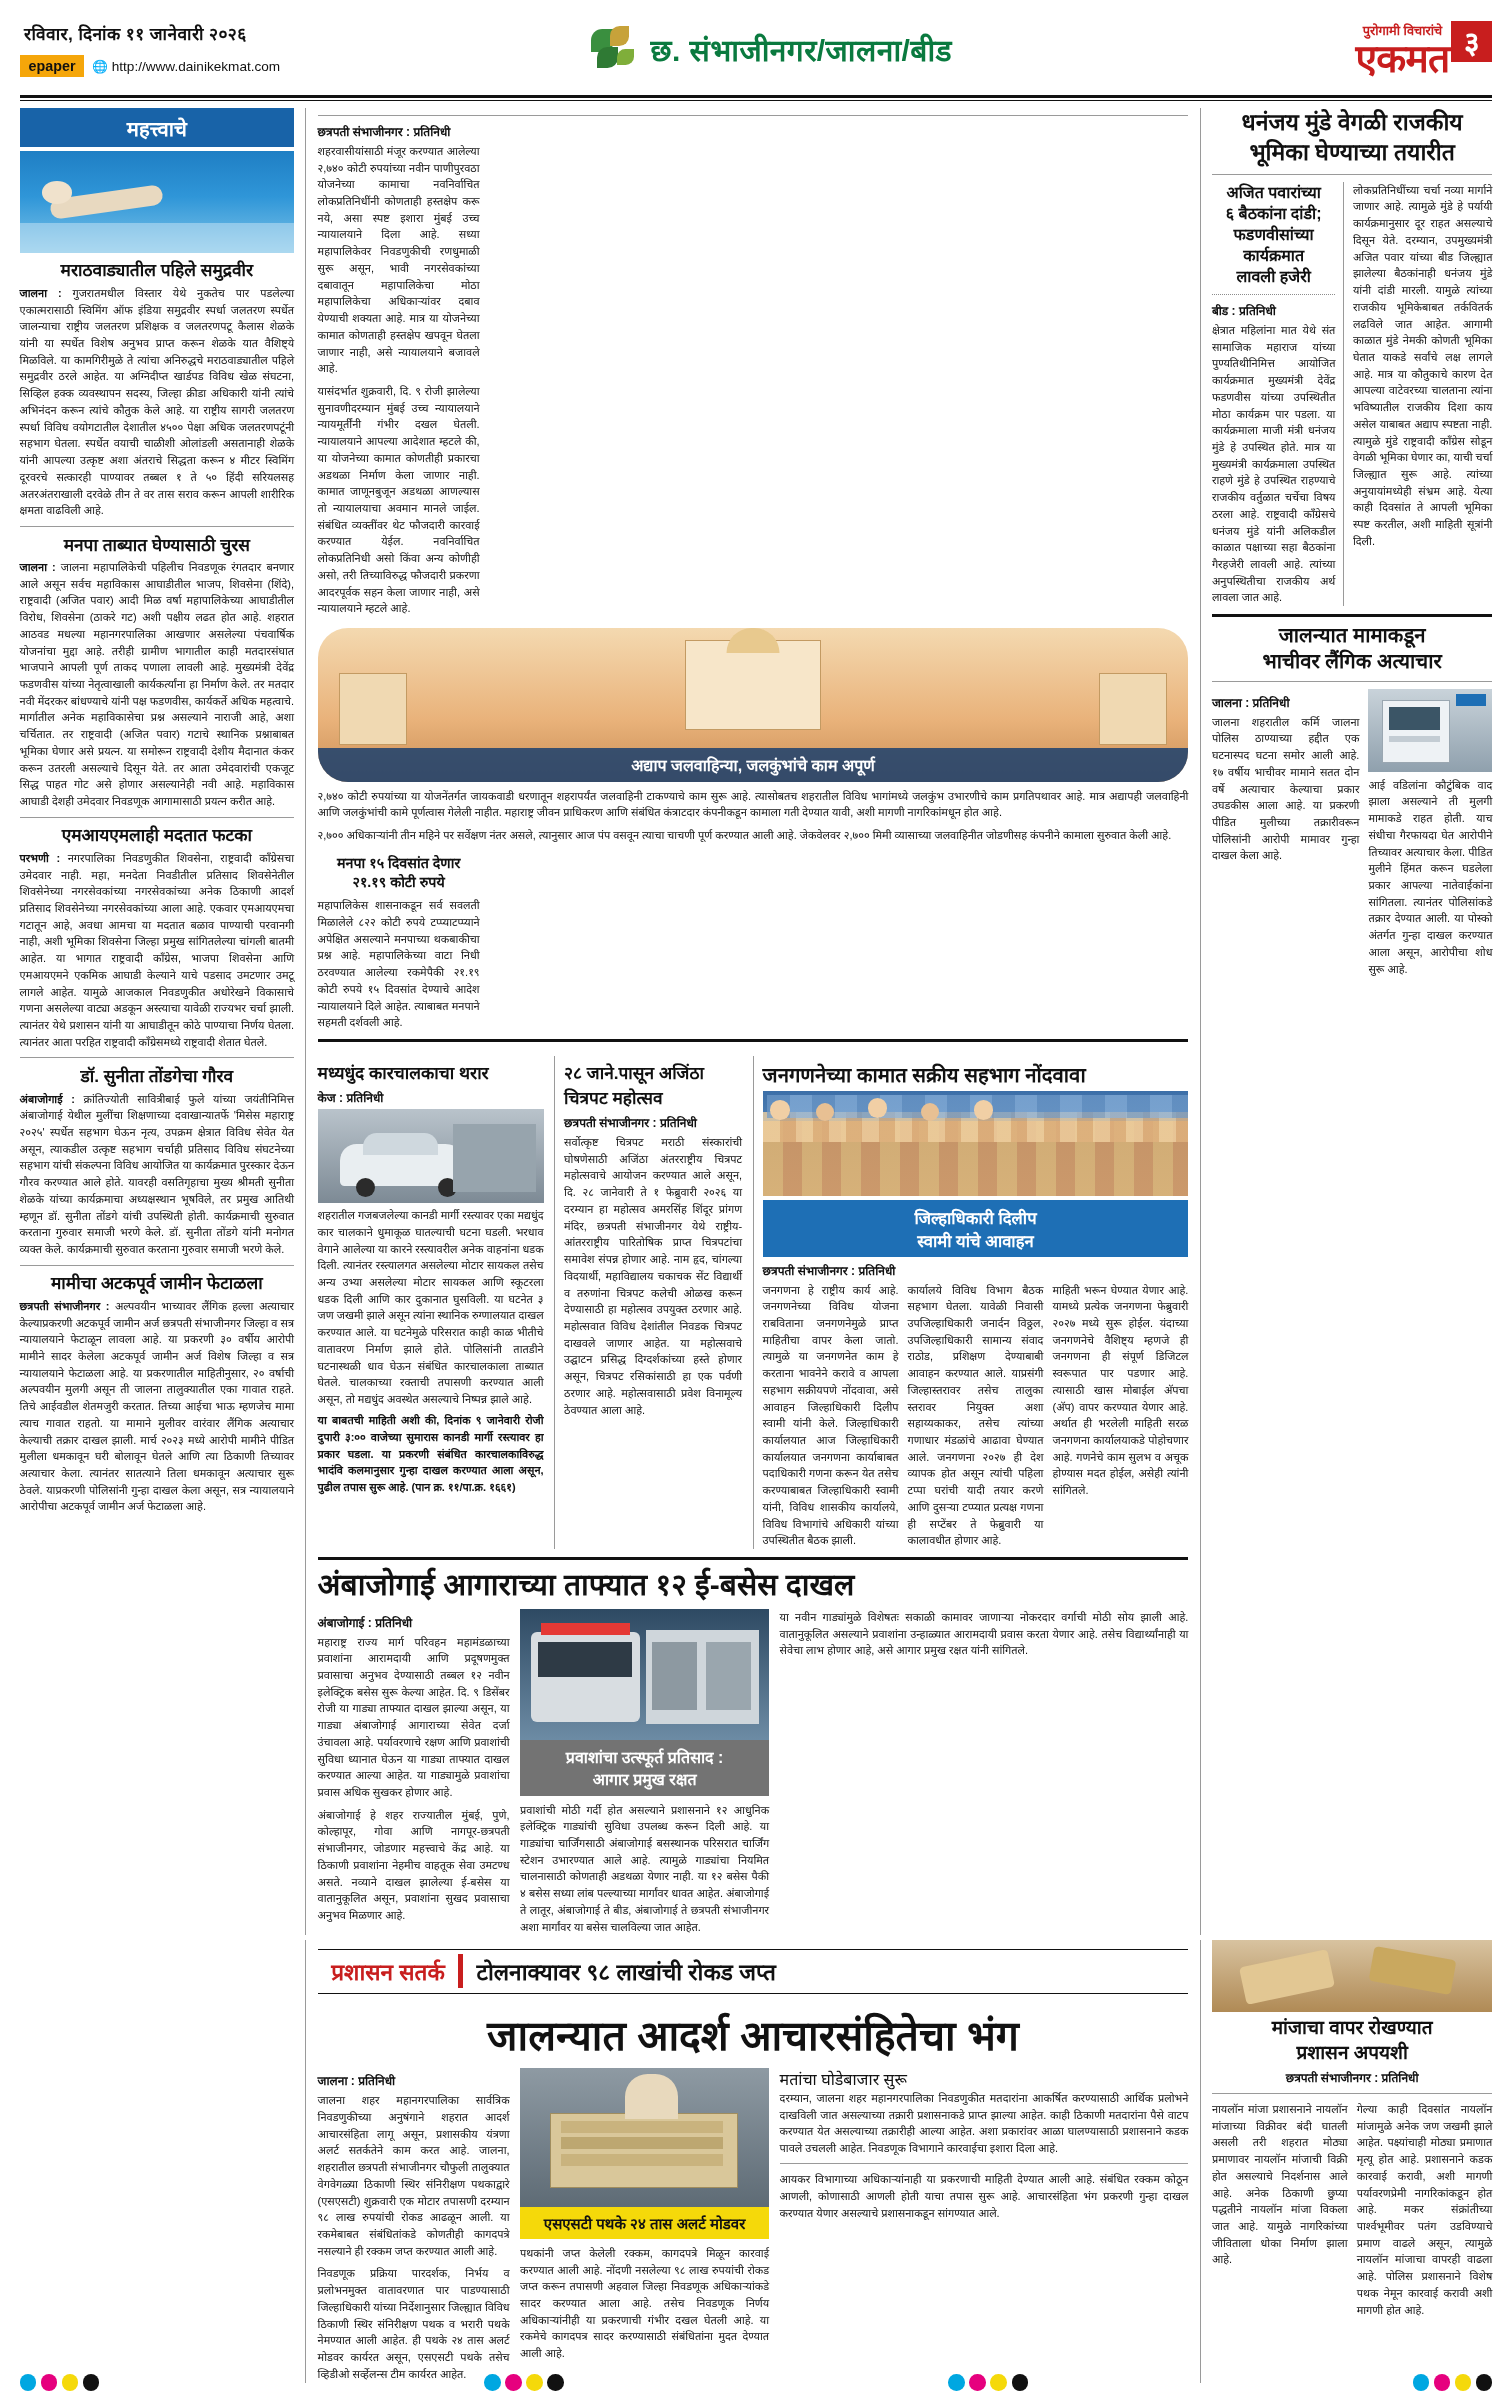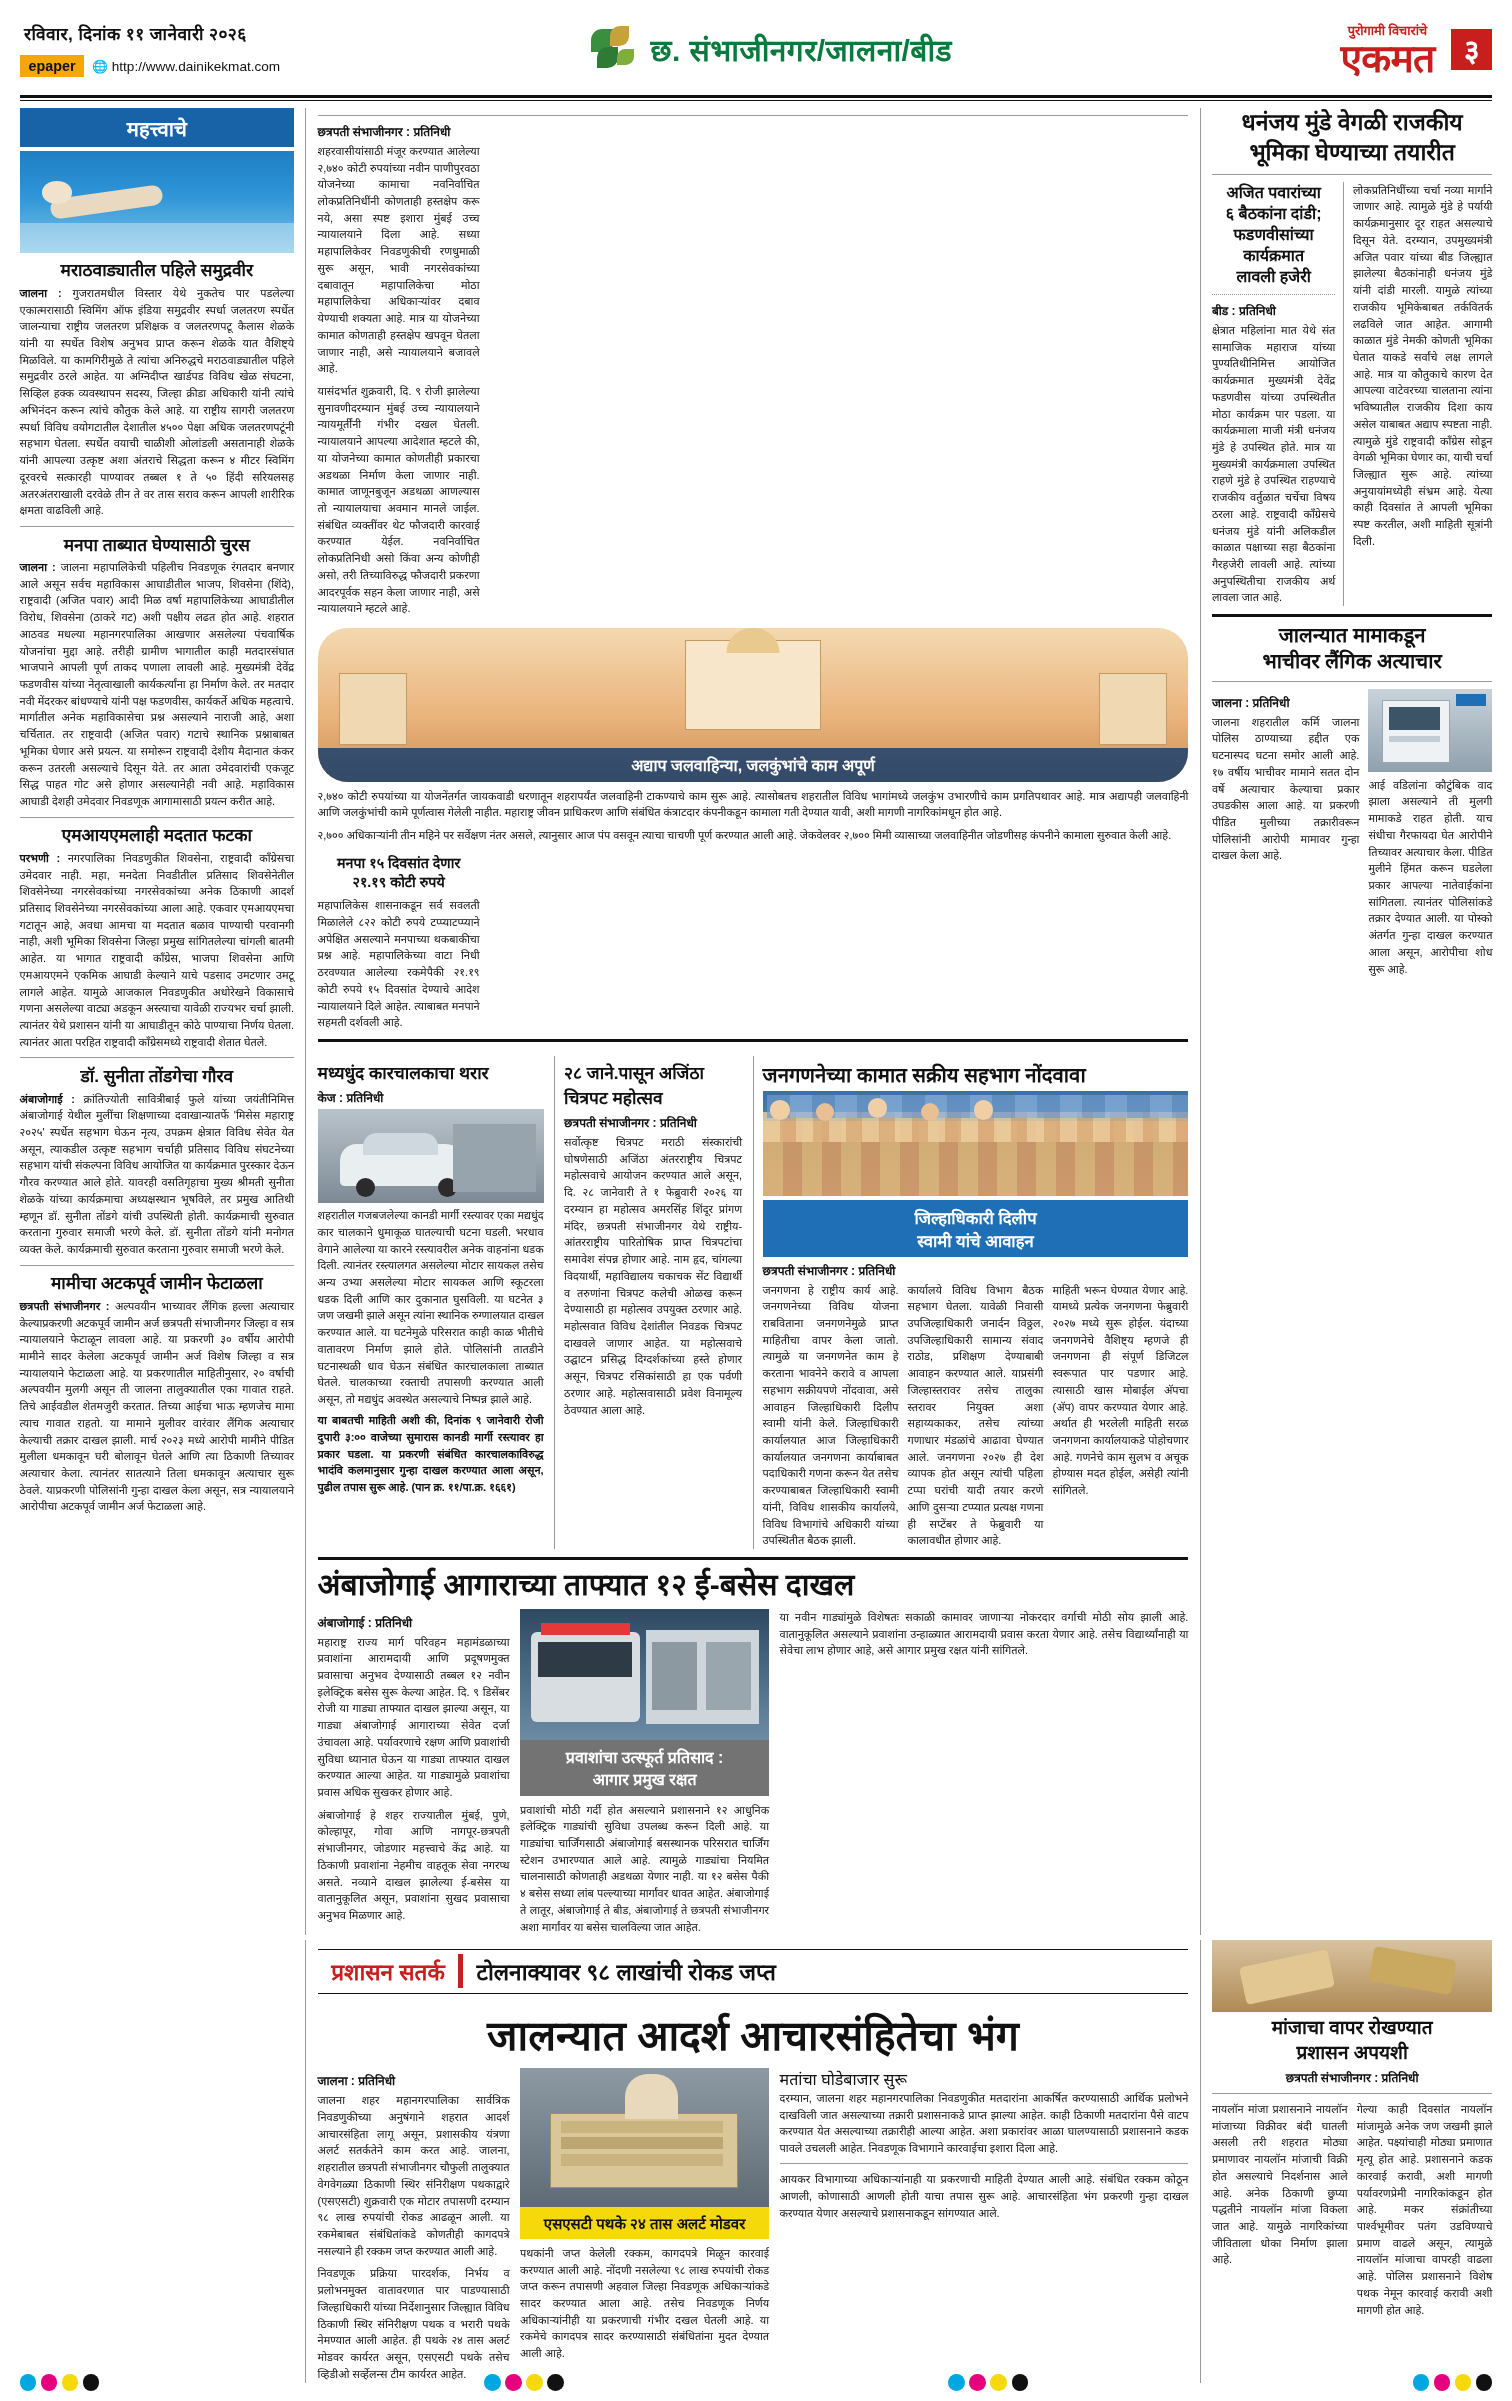--- a/index.html
+++ b/index.html
@@ -18,21 +18,21 @@
   .mh-left { width:354px; }
   .mh-date { font-size:17.3px; font-weight:bold; letter-spacing:0.4px; padding-left:4.5px; }
   .mh-epaper { display:flex; align-items:center; margin-top:10.5px; }
   .epaper-tag { background:#f5a60a; color:#111; font-size:14.3px; font-weight:bold; padding:3px 9px; }
   .epaper-url { font-size:13.6px; margin-left:7.5px; color:#111; }
   .epaper-url .globe { color:#d32b2b; font-size:12.8px; }
   .mh-center { flex:1; display:flex; align-items:center; justify-content:center; gap:13.6px; }
   .mh-logo-art { width:47px; height:47px; position:relative; }
   .mh-logo-art .leaf { position:absolute; background:#2e7d32; border-radius:50% 0 50% 0; }
   .mh-edition { font-size:30px; font-weight:bold; color:#0a7a3f; letter-spacing:0.4px; }
-  .mh-right { width:324px; display:flex; align-items:center; justify-content:flex-end; gap:17px; }
+  .mh-right { width:324px; display:flex; justify-content:flex-end; gap:2px; }
   .brand-box { text-align:center; }
   .brand-tag { font-size:12.8px; color:#c81e1e; font-weight:bold; }
   .brand-name { font-size:39px; font-weight:bold; color:#c81e1e; line-height:1; letter-spacing:-0.8px; }
   .page-num { font-size:30px; font-weight:bold; color:#fff; background:#c81e1e; width:41px; height:41px; display:flex; align-items:center; justify-content:center; }
   .rule-thick { border-top:3px solid #111; margin-top:4.5px; }
   .rule-thin { border-top:0.8px solid #111; margin-top:2.3px; }
 
   
   .content { display:flex; gap:0; margin-top:7.5px; }
   .col-left { width:286px; padding-right:10.5px; border-right:0.8px solid #9a9a9a; }
@@ -230,21 +230,21 @@
       </div>
 
       <div class="rule-thick" style="margin-top:7.5px;"></div>
 
       <div style="margin-top:6px;">
         <h2 class="headline" style="font-size:30px;margin:3px 0 6px;">अंबाजोगाई आगाराच्या ताफ्यात १२ ई-बसेस दाखल</h2>
         <div style="display:flex;gap:10.5px;">
           <div style="width:192px;">
             <div class="byline">अंबाजोगाई : प्रतिनिधी</div>
             <div class="body-text">महाराष्ट्र राज्य मार्ग परिवहन महामंडळाच्या प्रवाशांना आरामदायी आणि प्रदूषणमुक्त प्रवासाचा अनुभव देण्यासाठी तब्बल १२ नवीन इलेक्ट्रिक बसेस सुरू केल्या आहेत. दि. ९ डिसेंबर रोजी या गाड्या ताफ्यात दाखल झाल्या असून, या गाड्या अंबाजोगाई आगाराच्या सेवेत दर्जा उंचावला आहे. पर्यावरणाचे रक्षण आणि प्रवाशांची सुविधा ध्यानात घेऊन या गाड्या ताफ्यात दाखल करण्यात आल्या आहेत. या गाड्यामुळे प्रवाशांचा प्रवास अधिक सुखकर होणार आहे.</div>
-            <div class="body-text" style="margin-top:6px;">अंबाजोगाई हे शहर राज्यातील मुंबई, पुणे, कोल्हापूर, गोवा आणि नागपूर-छत्रपती संभाजीनगर, जोडणार महत्त्वाचे केंद्र आहे. या ठिकाणी प्रवाशांना नेहमीच वाहतूक सेवा नगरप्ध असते. नव्याने दाखल झालेल्या ई-बसेस या वातानुकूलित असून, प्रवाशांना सुखद प्रवासाचा अनुभव मिळणार आहे.</div>
+            <div class="body-text" style="margin-top:6px;">अंबाजोगाई हे शहर राज्यातील मुंबई, पुणे, कोल्हापूर, गोवा आणि नागपूर-छत्रपती संभाजीनगर, जोडणार महत्त्वाचे केंद्र आहे. या ठिकाणी प्रवाशांना नेहमीच वाहतूक सेवा उमटण्ध असते. नव्याने दाखल झालेल्या ई-बसेस या वातानुकूलित असून, प्रवाशांना सुखद प्रवासाचा अनुभव मिळणार आहे.</div>
           </div>
           <div style="width:249px;">
             <div class="ph photo-bus img-wrap" style="height:132px;">
               <div style="position:absolute;left:10.5px;top:22.6px;width:109px;height:90px;background:#d8dde1;border-radius:6px;"></div>
               <div style="position:absolute;left:18px;top:33px;width:94px;height:35px;background:#2e3a45;"></div>
               <div style="position:absolute;left:21px;top:13.6px;width:89px;height:12px;background:#e53935;"></div>
               <div style="position:absolute;right:10.5px;top:21px;width:113px;height:94px;background:#cfd6db;"></div>
               <div style="position:absolute;right:18px;top:33px;width:45px;height:68px;background:#9aa6ae;"></div>
               <div style="position:absolute;right:72px;top:33px;width:45px;height:68px;background:#8d99a1;"></div>
             </div>

